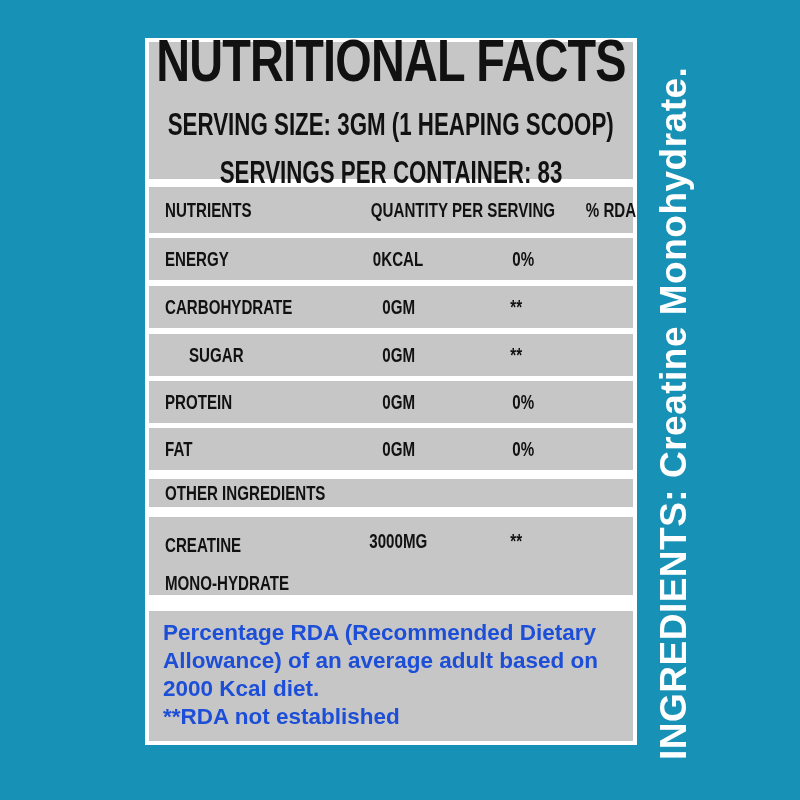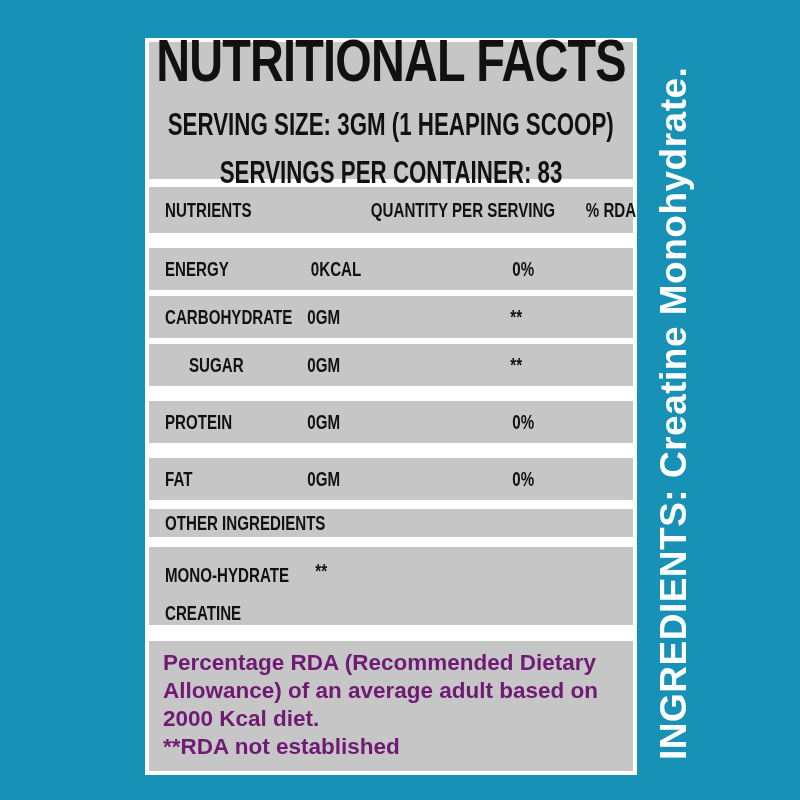--- a/index.html
+++ b/index.html
@@ -51,21 +51,21 @@
   .serving-line .cond { font-size: 31px; }
 
   
   .trow {
     display: grid;
     grid-template-columns: 152px 195px 1fr;
     align-items: center;
     height: 42px;
   }
   .trow .c1 { padding-left: 16px; text-align: left; }
-  .trow .c2 { text-align: left; }
+  .trow .c2 { text-align: center; }
   .trow .c3 { text-align: left; padding-left: 12px; }
   .trow .cond { font-size: 21px; }
   .thead { height: 46px; gap: 34px; }
   .indent { padding-left: 40px !important; }
 
   .section-row {
     height: 28px;
     display: flex;
     align-items: center;
     padding-left: 16px;
@@ -74,35 +74,35 @@
 
   .creatine {
     height: 78px;
     align-items: start;
     padding-top: 10px;
   }
   .creatine .c1 { line-height: 36px; }
   .creatine .c2, .creatine .c3 { line-height: 28px; }
 
   
-  .g5  { margin-top: 15px; }
+  .g5  { margin-top: 5px; }
   .g6  { margin-top: 6px; }
   .g8  { margin-top: 8px; }
   .g9  { margin-top: 9px; }
   .g10 { margin-top: 10px; }
   .g16 { margin-top: 16px; }
 
   
   .footer {
     min-height: 108px;
     padding: 8px 14px 10px 14px;
     font-weight: 700;
     font-size: 22.5px;
     line-height: 1.24;
-    color: #701a75;
+    color: #1d4ed8;
   }
 
   
   .side-label {
     position: absolute;
     left: 653px;
     top: 760px;
     width: 722px;
     transform: rotate(-90deg);
     transform-origin: 0 0;
@@ -165,23 +165,24 @@
     <div class="c2"><span class="cond from-center">0GM</span></div>
     <div class="c3"><span class="cond from-center">0%</span></div>
   </div>
 
   <div class="block section-row g9">
     <span class="cond from-left">OTHER INGREDIENTS</span>
   </div>
 
   <div class="block trow creatine g10">
     <div class="c1">
+      <div><span class="cond from-left">CREATINE</span></div>
       <div><span class="cond from-left">MONO-HYDRATE</span></div>
-      <div><span class="cond from-left">CREATINE</span></div>
     </div>
+    <div class="c2"><span class="cond from-center">3000MG</span></div>
     <div class="c3"><span class="cond from-center">**</span></div>
   </div>
 
   <div class="block footer g16">
     <div>Percentage RDA (Recommended Dietary Allowance) of an average adult based on 2000 Kcal diet.</div>
     <div>**RDA not established</div>
   </div>
 
 </div>
 

